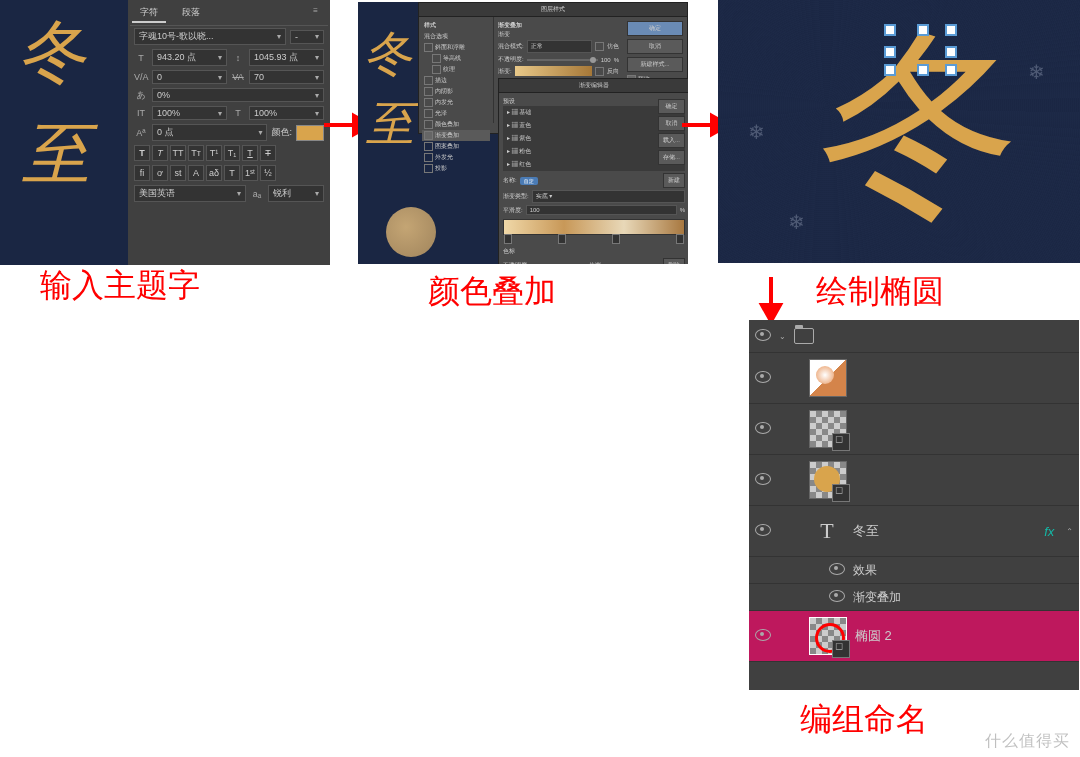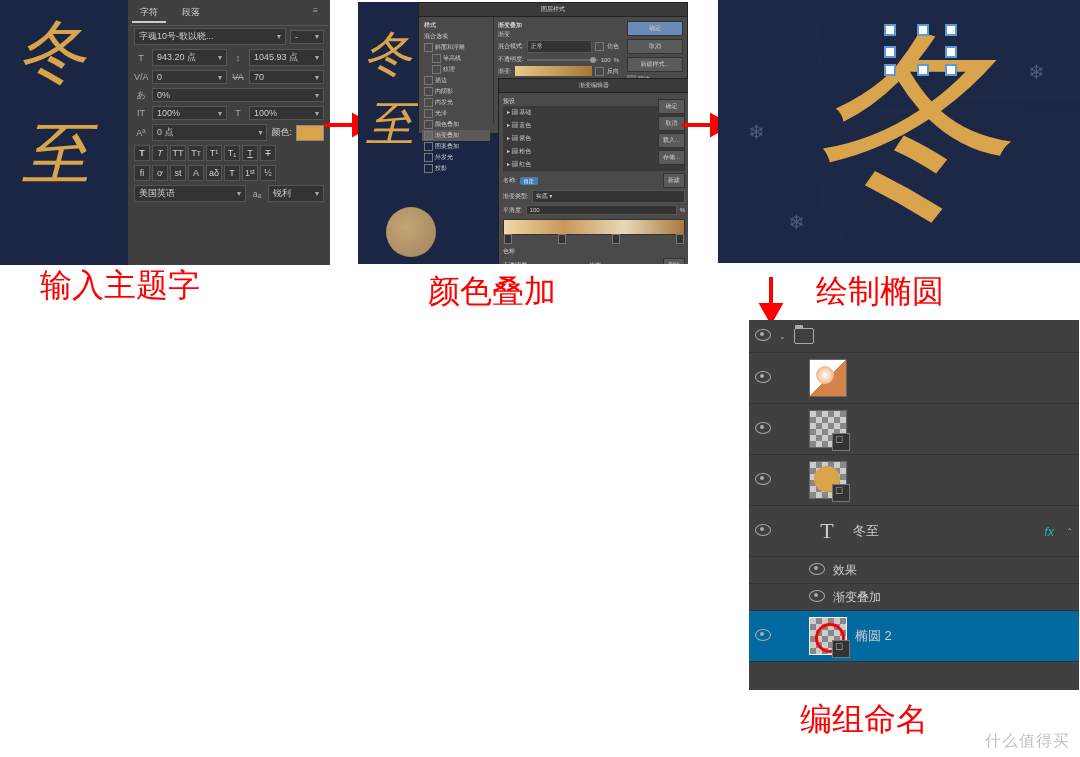--- a/index.html
+++ b/index.html
@@ -62,22 +62,22 @@
 .sel-box{position:absolute;left:170px;top:28px;width:65px;height:44px}
 .handle{position:absolute;width:8px;height:8px;background:#fff;border:2px solid #5a9bd5}
 .h-tl{left:-4px;top:-4px}.h-tc{left:50%;top:-4px;margin-left:-4px}.h-tr{right:-4px;top:-4px}
 .h-ml{left:-4px;top:50%;margin-top:-4px}.h-mr{right:-4px;top:50%;margin-top:-4px}
 .h-bl{left:-4px;bottom:-4px}.h-bc{left:50%;bottom:-4px;margin-left:-4px}.h-br{right:-4px;bottom:-4px}
 
 
 .layers{position:absolute;left:749px;top:320px;width:330px;height:370px;background:#404040;color:#ccc;font-size:13px}
 .layer-row{display:flex;align-items:center;height:50px;border-bottom:1px solid #333;padding:0 6px;gap:8px}
 .layer-row.grp{height:32px}
-.layer-row.sel{background:#0369a1}
-.layer-row.sub{height:26px;font-size:12px;padding-left:60px}
+.layer-row.sel{background:#be185d}
+.layer-row.sub{height:26px;font-size:12px;padding-left:80px}
 .vis{width:16px;text-align:center}
 .eye{display:inline-block;width:14px;height:10px;border:1px solid #aaa;border-radius:50%;position:relative}
 .eye::after{content:"";position:absolute;width:4px;height:4px;background:#aaa;border-radius:50%;left:4px;top:2px}
 .indent{display:inline-block}
 .thumb{width:36px;height:36px;background:#2a2a2a;border:1px solid #666;position:relative;flex-shrink:0}
 .thumb-checker{background:repeating-conic-gradient(#888 0 25%,#ccc 0 50%) 0 0/12px 12px}
 .vec-badge{position:absolute;right:-4px;bottom:-4px;width:16px;height:16px;background:#333;border:1px solid #777}
 .vec-badge::after{content:"◻";font-size:10px;color:#aaa;position:absolute;left:2px;top:-1px}
 .layer-name{flex:1}
 .txt-icon{font-family:serif;font-size:22px;width:36px;text-align:center}

